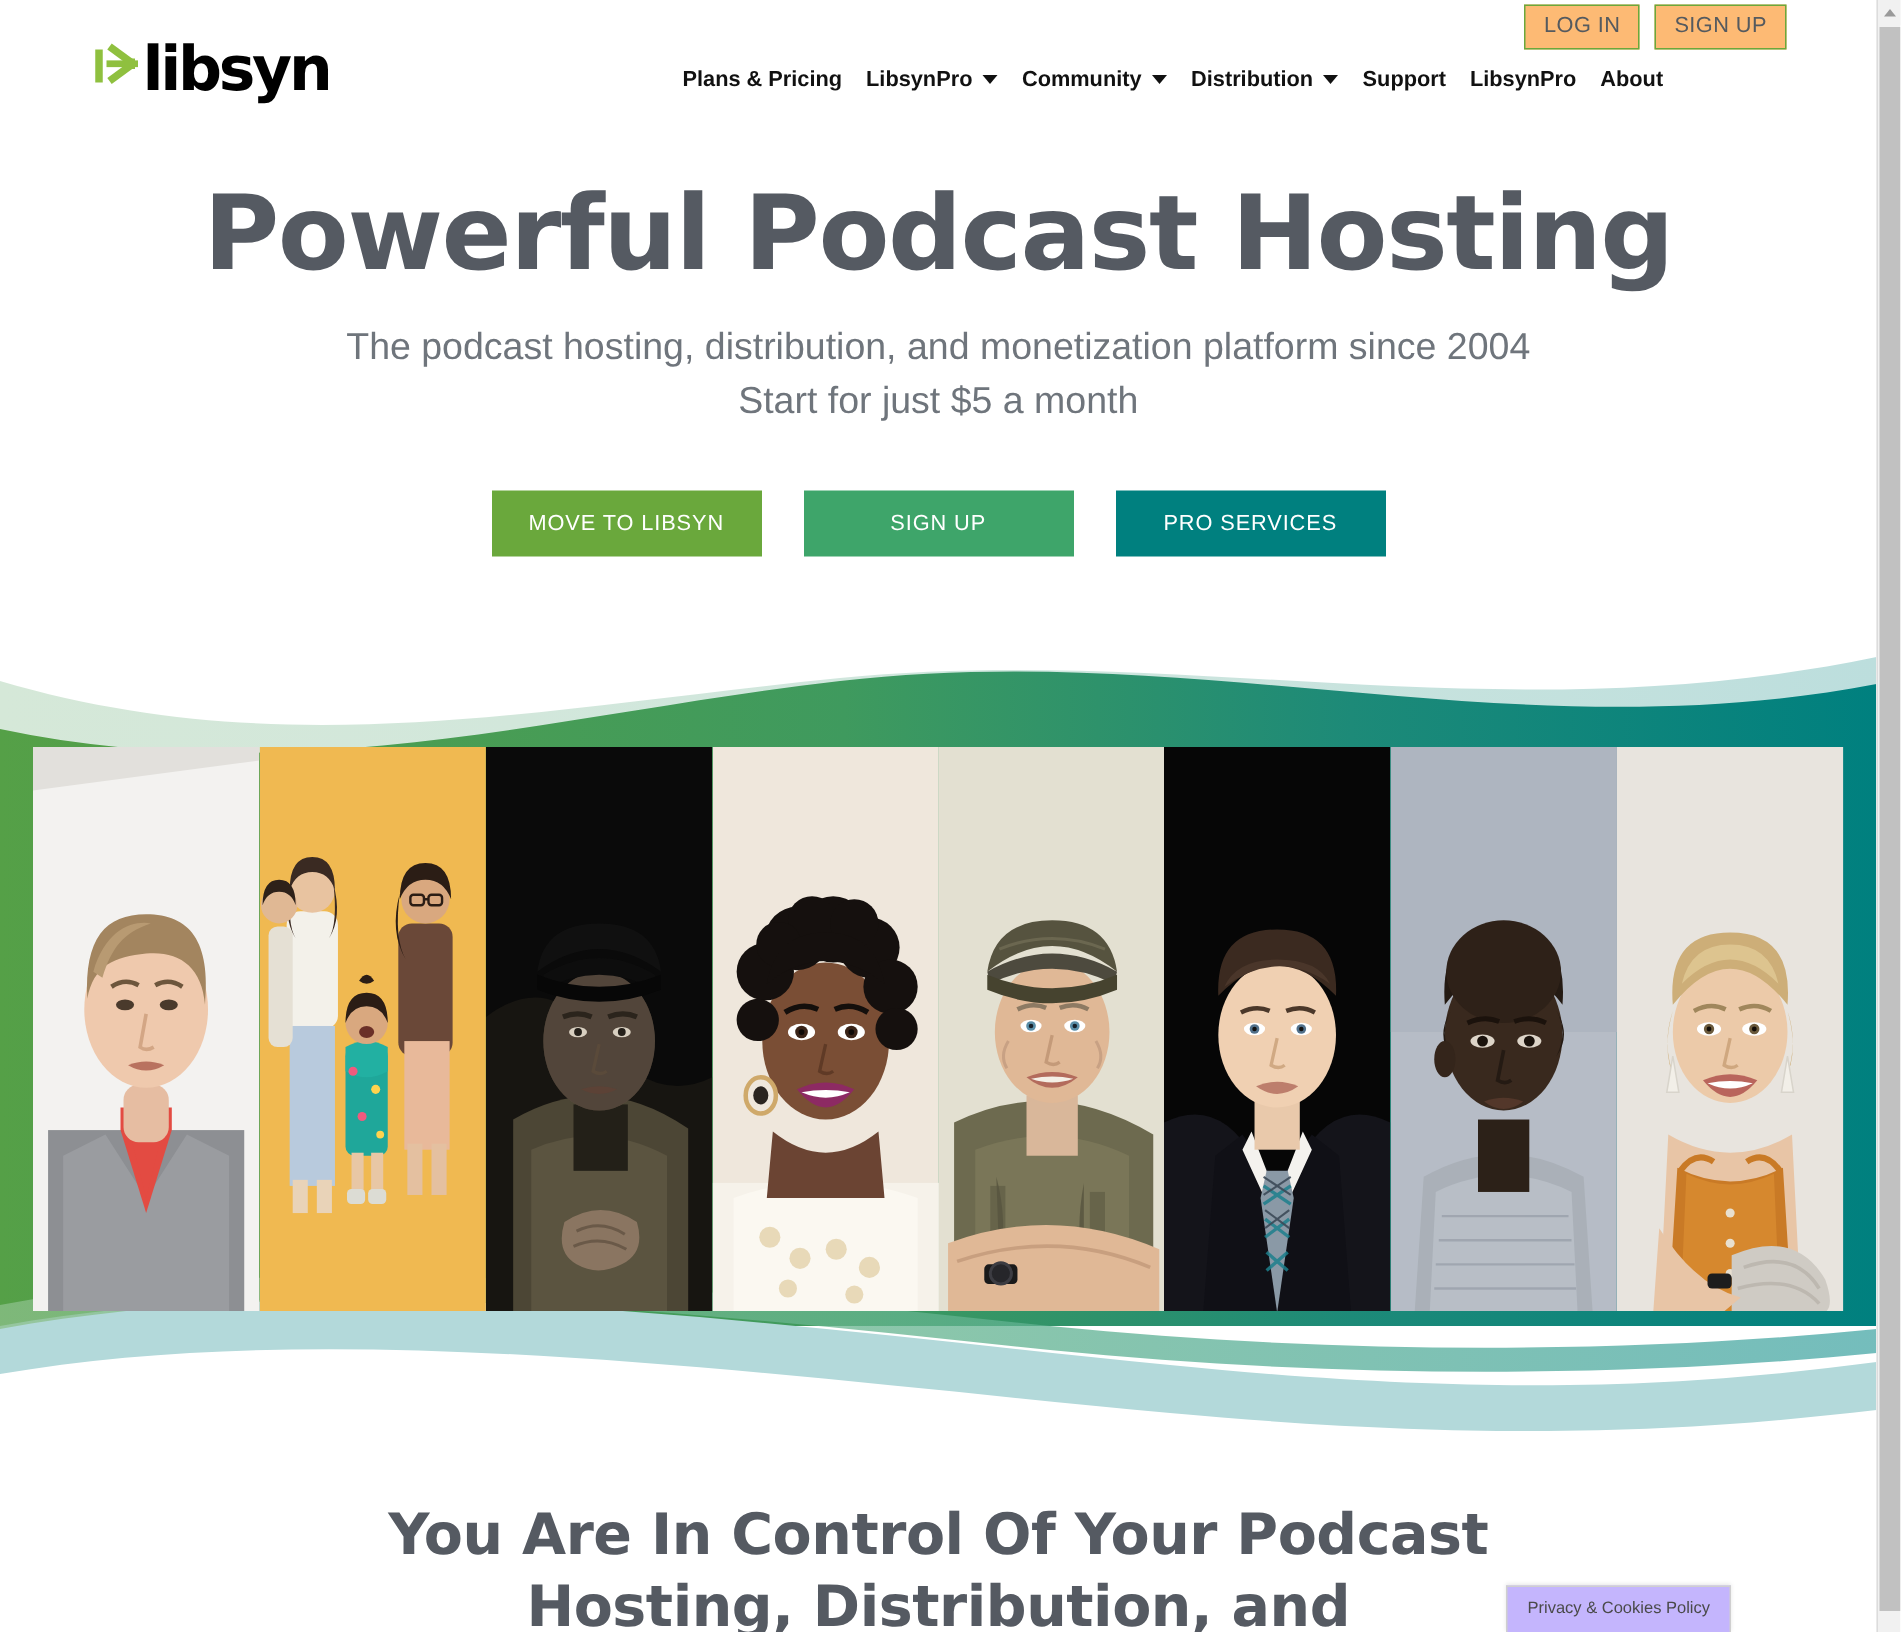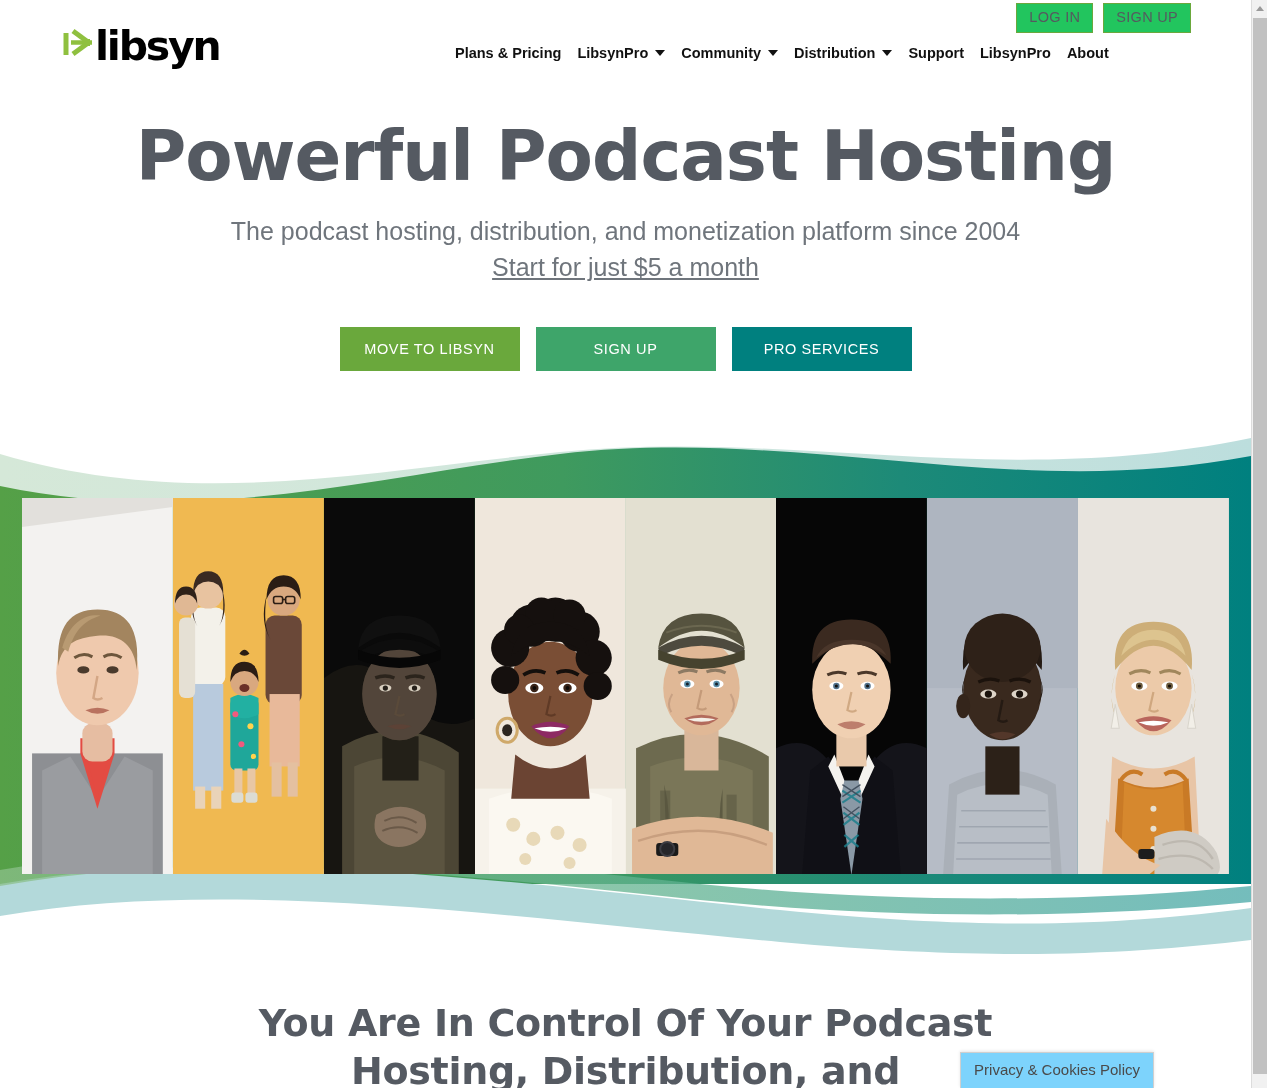--- a/index.html
+++ b/index.html
@@ -7,21 +7,21 @@
   body {
     font-family:"Liberation Sans", sans-serif;
     background:#ffffff;
     position:relative;
   }
   .page { position:absolute; left:0; top:0; width:1251px; height:1088px; overflow:hidden; background:#fff; }
 
   
   .topbar { position:absolute; right:60px; top:3px; display:flex; gap:10px; z-index:40; }
   .topbtn {
-    border:1px solid #6aa83c; background:#22c55e; color:#555a5f;
+    border:1px solid #6aa83c; background:#fdba74; color:#555a5f;
     font-size:14.5px; letter-spacing:.3px; padding:6px 12px 7px;
     font-family:"Liberation Sans", sans-serif; cursor:pointer; line-height:1;
   }
 
   
   header { position:absolute; left:0; top:0; width:1251px; height:100px; }
   .logo { position:absolute; left:62px; top:26px; display:flex; height:44px; cursor:pointer; }
   .logo-mark { width:34px; height:34px; position:relative; margin-right:1px; }
   .logo-word { font-size:41px; font-weight:700; color:#000; letter-spacing:-2.2px; line-height:1; margin-left:-2px;
                font-family:"DejaVu Sans", sans-serif; }
@@ -29,23 +29,23 @@
   nav { position:absolute; left:455px; top:45px; display:flex; align-items:flex-start; gap:16px; }
   .navitem { display:flex; align-items:center; gap:7px; font-size:14.5px; font-weight:700; color:#111; cursor:pointer;
              white-space:nowrap; }
   .caret { width:0;height:0;border-left:5px solid transparent;border-right:5px solid transparent;border-top:6px solid #111; }
 
   
   .hero { position:absolute; left:0; top:120px; width:1251px; text-align:center; }
   .hero h1 { font-size:69px; font-weight:700; color:#555a62; letter-spacing:-1px; line-height:1.05;
              font-family:"DejaVu Sans", sans-serif; }
   .hero .sub { margin-top:22px; font-size:25px; color:#6f757c; line-height:1.42; font-weight:400; }
-  .hero .sub .l2 { font-weight:400;text-decoration:underline; }
-
-  .ctas { margin-top:42px; display:flex; justify-content:center; gap:16px; }
+  .hero .sub .l2 { font-weight:400; }
+
+  .ctas { margin-top:42px; display:flex; justify-content:center; gap:28px; }
   .cta { color:#fff; font-size:14.5px; letter-spacing:.6px; padding:0 10px;
          height:44px; display:flex; align-items:center; justify-content:center; cursor:pointer; border:none;
          font-family:"Liberation Sans", sans-serif; }
   .cta.c1 { width:180px; background:#6aa83c; }
   .cta.c2 { width:180px; background:#3ea56a; }
   .cta.c3 { width:180px; background:#00807f; }
 
   
   .band { position:absolute; left:0; top:432px; width:1251px; height:530px; overflow:hidden; }
   .band svg { position:absolute; left:0; top:0; }
@@ -53,22 +53,22 @@
   .strip { position:absolute; left:22px; top:66px; width:1207px; height:376px; display:flex; overflow:hidden; z-index:5; }
   .cell { flex:1 1 0; height:376px; position:relative; overflow:hidden; }
 
   
   .lower { position:absolute; left:0; top:1000px; width:1251px; text-align:center; }
   .lower h2 { font-size:38px; font-weight:700; color:#555a62; line-height:1.25; letter-spacing:-.3px;
               font-family:"DejaVu Sans", sans-serif; }
 
   
   .cookie {
-    position:absolute; right:97px; bottom:0; background:#7dd3fc; border:1px solid #cfcfcf;
-    border-bottom:none; padding:8px 13px 10px; font-size:15px; color:#4a4a4a;
+    position:absolute; right:97px; bottom:0; background:#c4b5fd; border:1px solid #cfcfcf;
+    border-bottom:none; padding:8px 13px 10px; font-size:11px; color:#4a4a4a;
     box-shadow:0 -1px 3px rgba(0,0,0,.10); cursor:pointer; z-index:60; white-space:nowrap;
   }
 
   
   .sb { position:absolute; right:0; top:0; width:16px; height:1088px; background:#f1f1f1; border-left:1px solid #dcdcdc; z-index:70; }
   .sb-up { width:16px; height:17px; background:#f1f1f1; display:flex; align-items:center; justify-content:center; cursor:pointer; }
   .sb-up i { width:0;height:0;border-left:4px solid transparent;border-right:4px solid transparent;border-bottom:5px solid #9a9a9a; display:block; }
   .sb-thumb { position:absolute; left:1px; top:18px; width:14px; height:1056px; background:#c1c1c1; cursor:pointer; }
 </style>
 </head>

